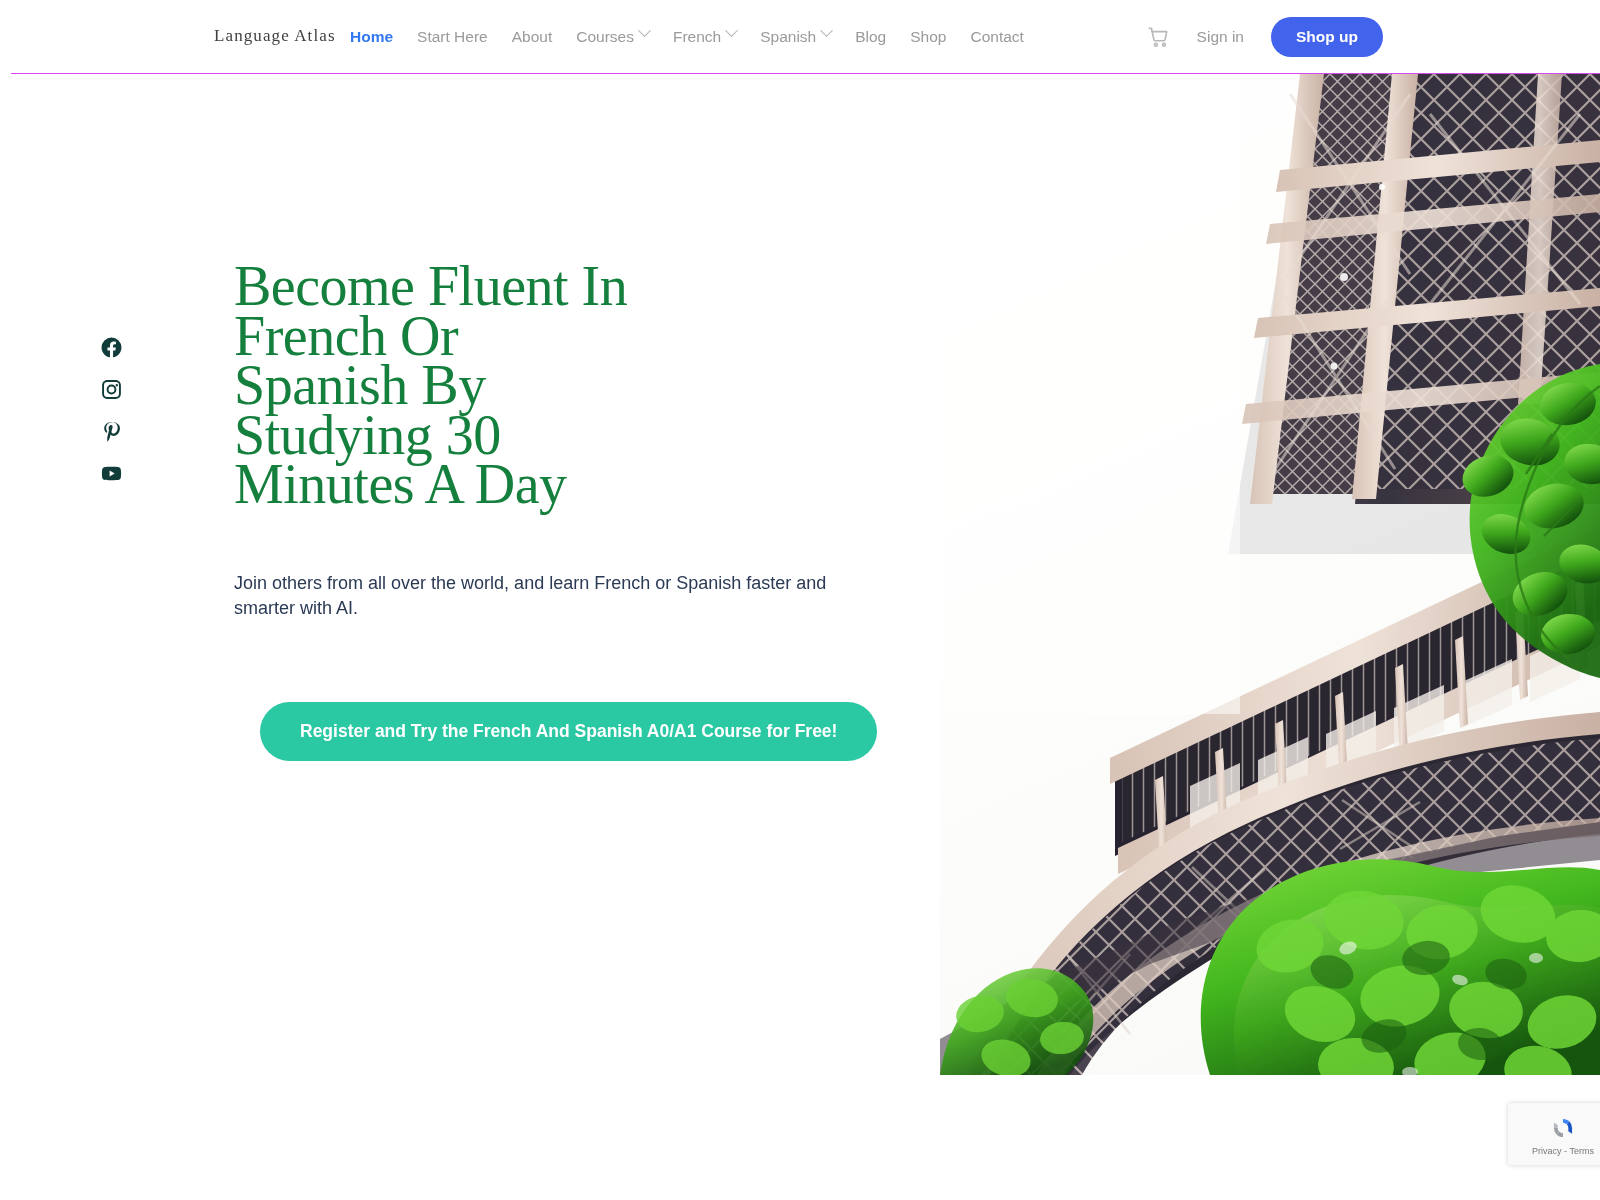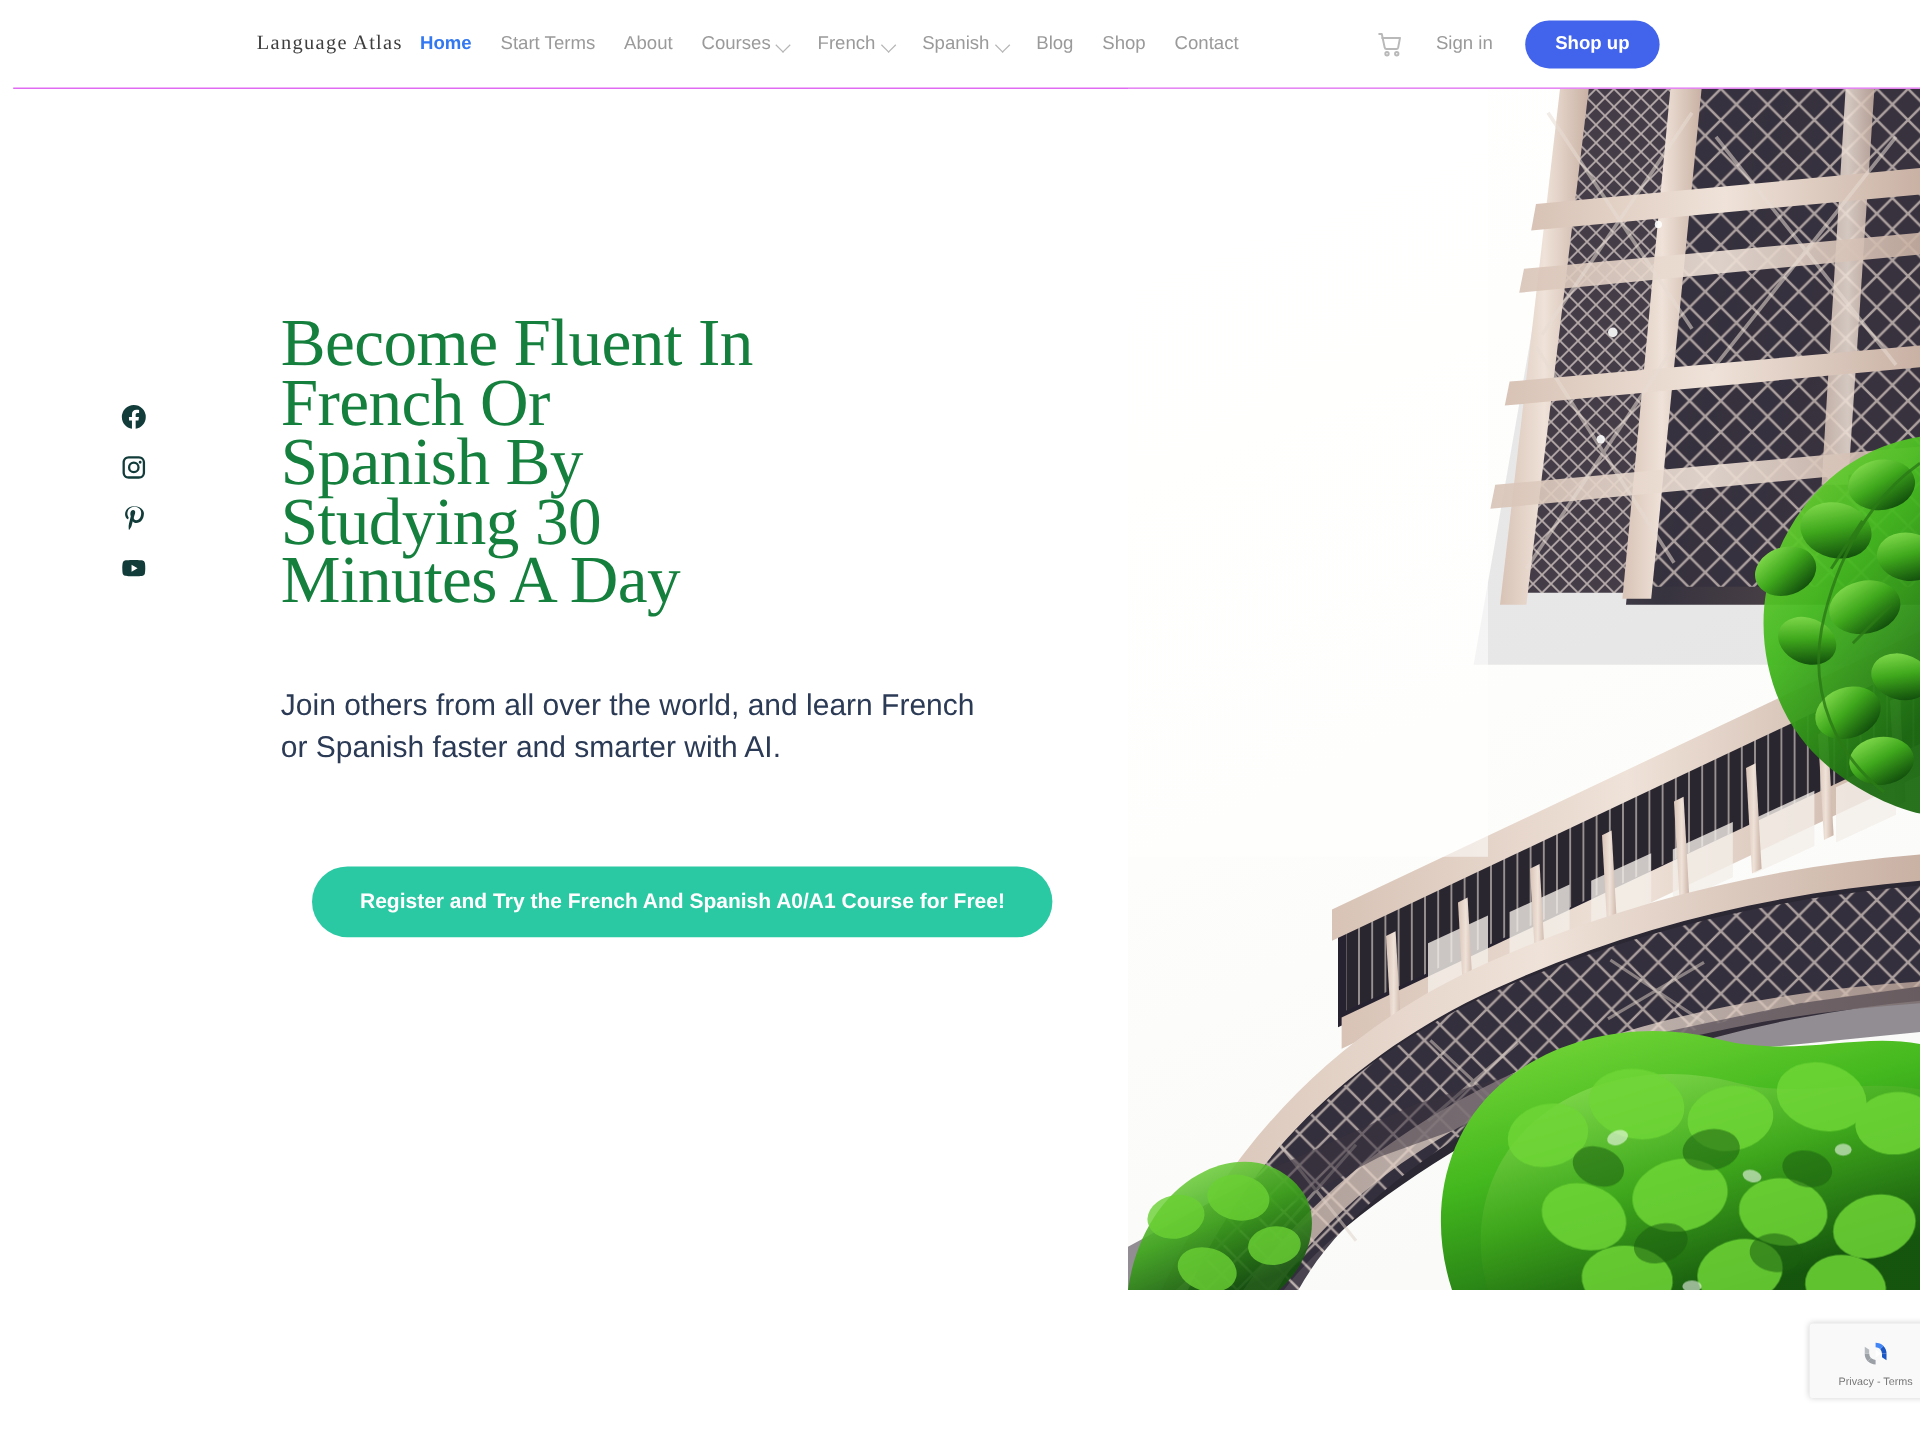--- a/index.html
+++ b/index.html
@@ -40,21 +40,21 @@
     position: absolute;
     left: 327px;
     top: 0;
     height: 74px;
     display: flex;
     align-items: center;
     gap: 0px;
   }
   .nav-item {
     display: flex;
-    align-items: flex-end;
+    align-items: flex-start;
     gap: 6px;
     padding: 0 12px;
     font-size: 15.5px;
     color: #9a9a9a;
     white-space: nowrap;
     cursor: pointer;
     line-height: 1;
   }
   .nav-item.active { color: #3278f0; font-weight: bold; }
   .chev {
@@ -124,21 +124,21 @@
     font-family: "Liberation Serif", serif;
     font-weight: normal;
     font-size: 56px;
     line-height: 0.885;
     letter-spacing: -0.5px;
     color: #15803d;
     white-space: pre-line;
   }
   .hero-sub {
     margin-top: 61px;
-    font-size: 25px;
+    font-size: 18px;
     line-height: 1.42;
     color: #2b3a55;
     max-width: 600px;
     white-space: pre-line;
   }
   .cta-btn {
     display: inline-block;
     margin-top: 80px;
     margin-left: 26px;
     background: #2bc8a4;
@@ -193,21 +193,21 @@
 
 <header class="site-header">
 
   <div class="brand">Language Atlas</div>
 
   <nav class="main-nav">
     <a class="nav-item active">
       <span>Home</span>
     </a>
     <a class="nav-item">
-      <span>Start Terms</span>
+      <span>Start Here</span>
     </a>
     <a class="nav-item">
       <span>About</span>
     </a>
     <a class="nav-item">
       <span>Courses</span>
       <i class="chev"></i>
     </a>
     <a class="nav-item">
       <span>French</span>

